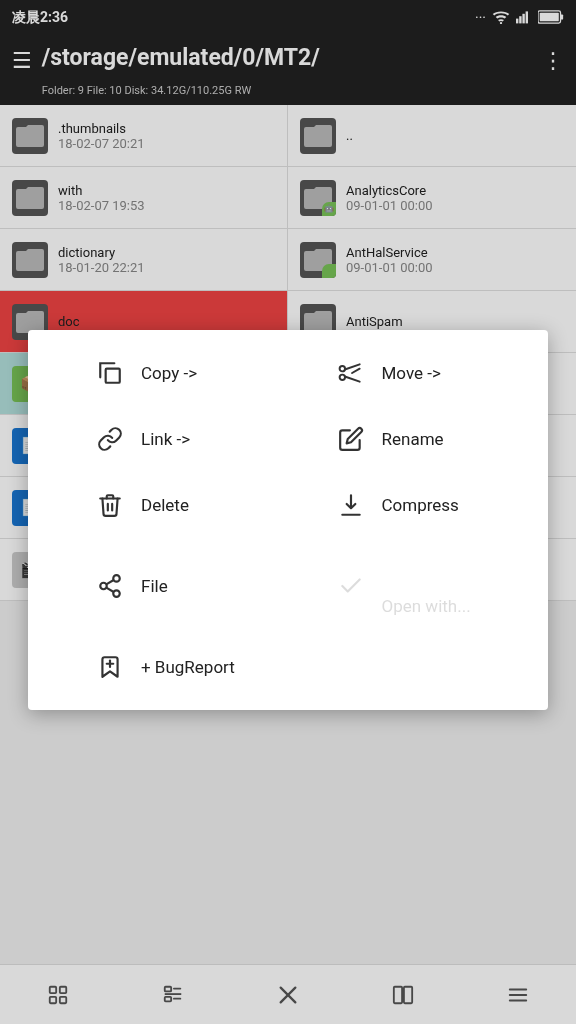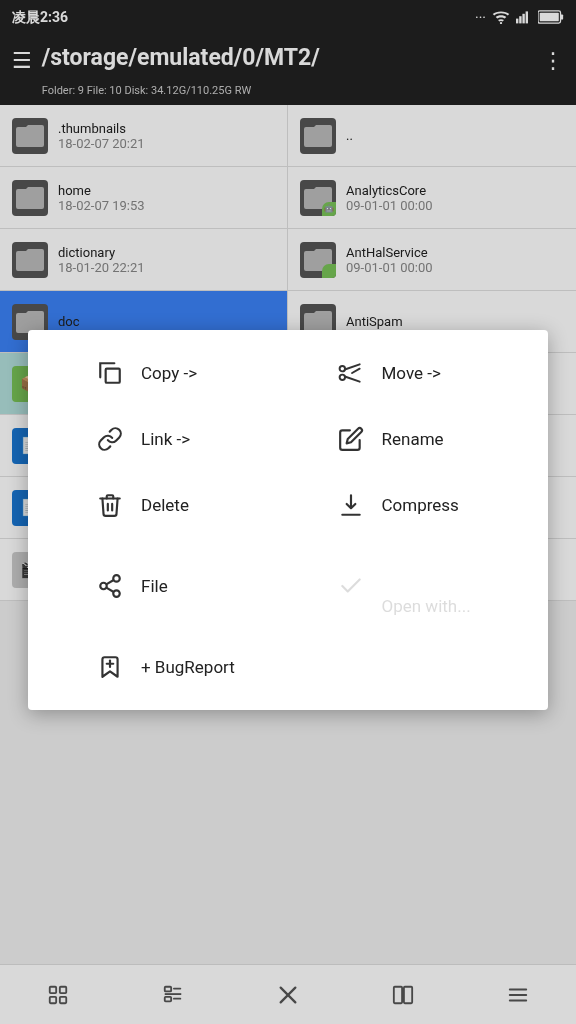--- a/index.html
+++ b/index.html
@@ -151,21 +151,21 @@
       align-items: center;
       justify-content: center;
       width: 44px;
       height: 44px;
       cursor: pointer;
       font-size: 22px;
       color: #555;
     }
 
     
-    .file-item.selected { background: #3b82f6; }
+    .file-item.selected { background: #ef4444; }
 
     
     #scrollable {
       height: calc(1024px - 36px - 64px - 60px);
       overflow: hidden;
     }
   </style>
 </head>
 <body>
 
@@ -239,21 +239,21 @@
         </div>
       </div>
 
       <div class="file-item">
         <div class="file-icon folder">
           <svg width="28" height="22" viewBox="0 0 28 22">
               <path d="M0 4 Q0 2 2 2 L10 2 L12 0 L26 0 Q28 0 28 2 L28 20 Q28 22 26 22 L2 22 Q0 22 0 20Z" fill="#bbb"></path>
             </svg>
         </div>
         <div class="file-details">
-          <div class="file-name">home</div>
+          <div class="file-name">with</div>
           <div class="file-meta">18-02-07 19:53</div>
         </div>
       </div>
 
       <div class="file-item">
         <div class="file-icon" style="background:#555; position:relative; overflow:hidden;">
           <svg width="28" height="22" viewBox="0 0 28 22">
               <path d="M0 4 Q0 2 2 2 L10 2 L12 0 L26 0 Q28 0 28 2 L28 20 Q28 22 26 22 L2 22 Q0 22 0 20Z" fill="#bbb"></path>
             </svg>
           <div style="position:absolute;bottom:0;right:0;width:14px;height:14px;background:#78c257;border-radius:50% 0 0 0;display:flex;align-items:center;justify-content:center;">

